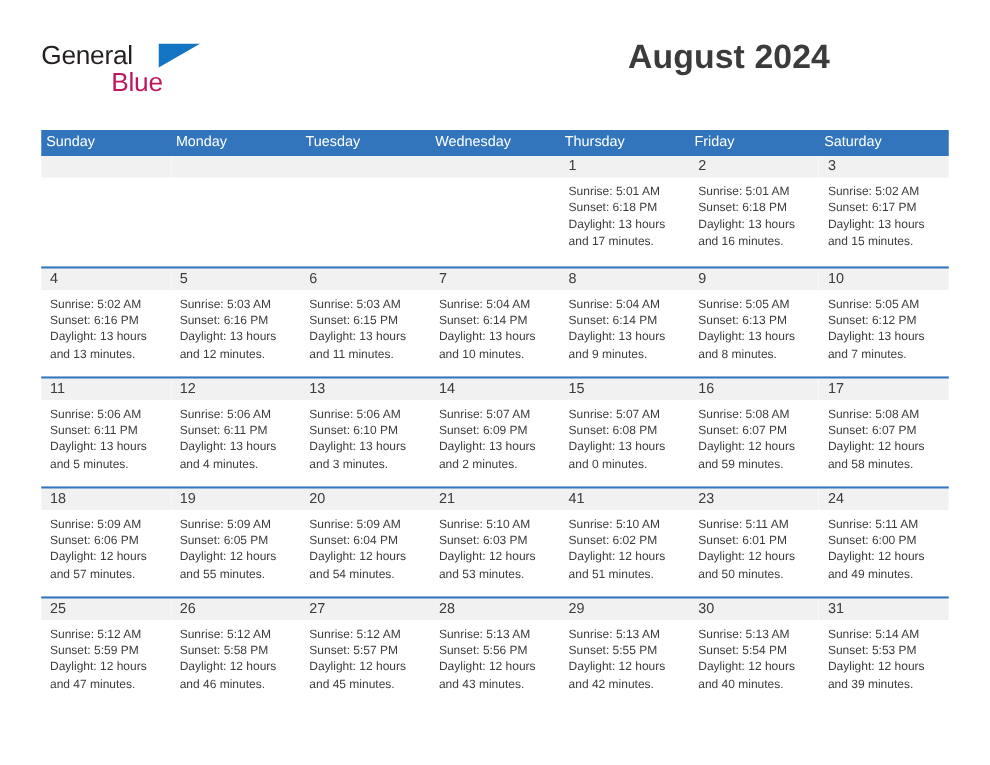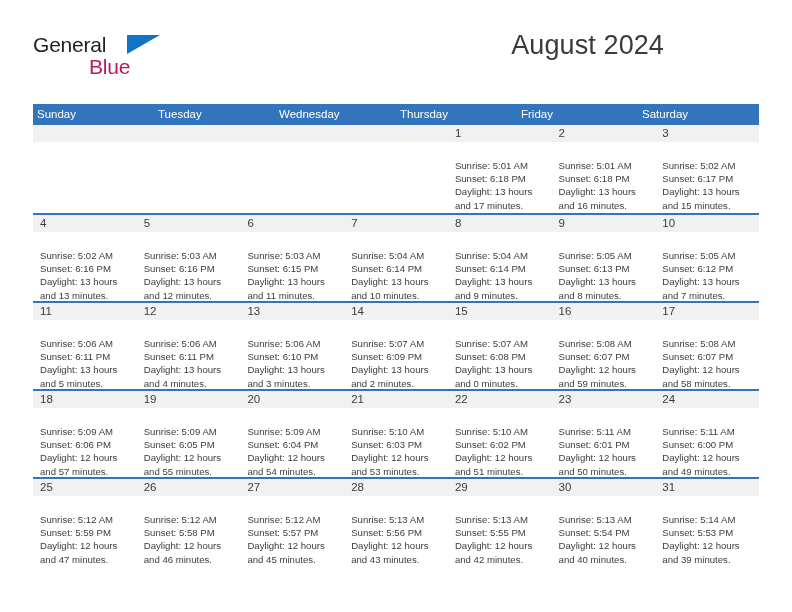--- a/index.html
+++ b/index.html
@@ -67,21 +67,21 @@
   .titleblock {
     position: absolute;
     right: 0;
     top: 0;
     text-align: right;
   }
   .cal-title {
     font-size: 27px;
     line-height: 34px;
     color: #3b3b3b;
-    font-weight: normal;
+    font-weight: bold;
     margin: 0;
     letter-spacing: 0.1px;
   }
   .cal-sub {
     font-size: 13.5px;
     line-height: 20px;
     color: #3b3b3b;
     margin: 4px 0 0 0;
   }
 
@@ -131,21 +131,21 @@
     line-height: 17px;
     padding-left: 7px;
     color: #3b3b3b;
     box-sizing: border-box;
   }
   .cell.empty .daynum {
     background: #f1f1f1;
     color: transparent;
   }
   .cell .info {
-    padding: 17px 7px 0 7px;
+    padding: 5px 7px 0 7px;
     font-size: 9.6px;
     line-height: 13.2px;
     color: #3d3d3d;
   }
   .cell .info div {
     white-space: nowrap;
   }
 </style>
 </head>
 <body>
@@ -162,20 +162,21 @@
 
     <div class="titleblock">
       <h1 class="cal-title">August 2024</h1>
     </div>
 
   </div>
 
   <div class="calendar">
     <div class="dow-row">
         <div class="dow">Sunday</div>
+        <div class="dow">Monday</div>
         <div class="dow">Tuesday</div>
         <div class="dow">Wednesday</div>
         <div class="dow">Thursday</div>
         <div class="dow">Friday</div>
         <div class="dow">Saturday</div>
       </div>
     <div class="weeks">
         <div class="week first">
           <div class="cell empty">
             <span class="daynum"></span>
@@ -378,21 +379,21 @@
           <div class="cell">
             <span class="daynum">21</span>
             <div class="info">
               <div>Sunrise: 5:10 AM</div>
               <div>Sunset: 6:03 PM</div>
               <div>Daylight: 12 hours</div>
               <div>and 53 minutes.</div>
             </div>
           </div>
           <div class="cell">
-            <span class="daynum">22</span>
+            <span class="daynum">41</span>
             <div class="info">
               <div>Sunrise: 5:10 AM</div>
               <div>Sunset: 6:02 PM</div>
               <div>Daylight: 12 hours</div>
               <div>and 51 minutes.</div>
             </div>
           </div>
           <div class="cell">
             <span class="daynum">23</span>
             <div class="info">

